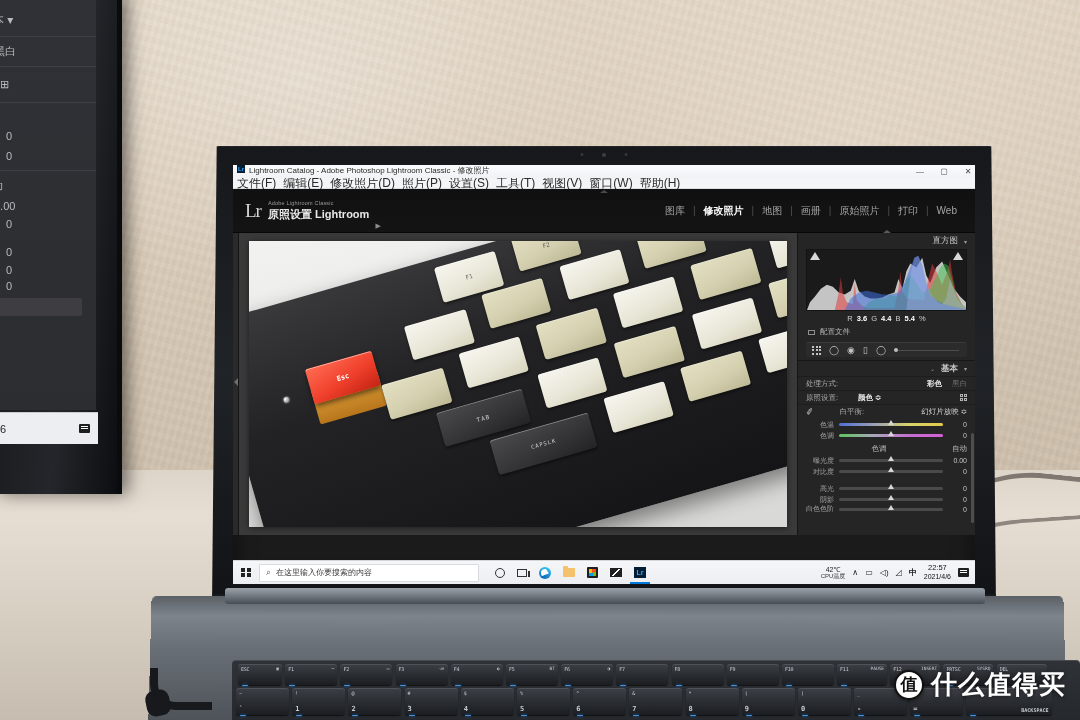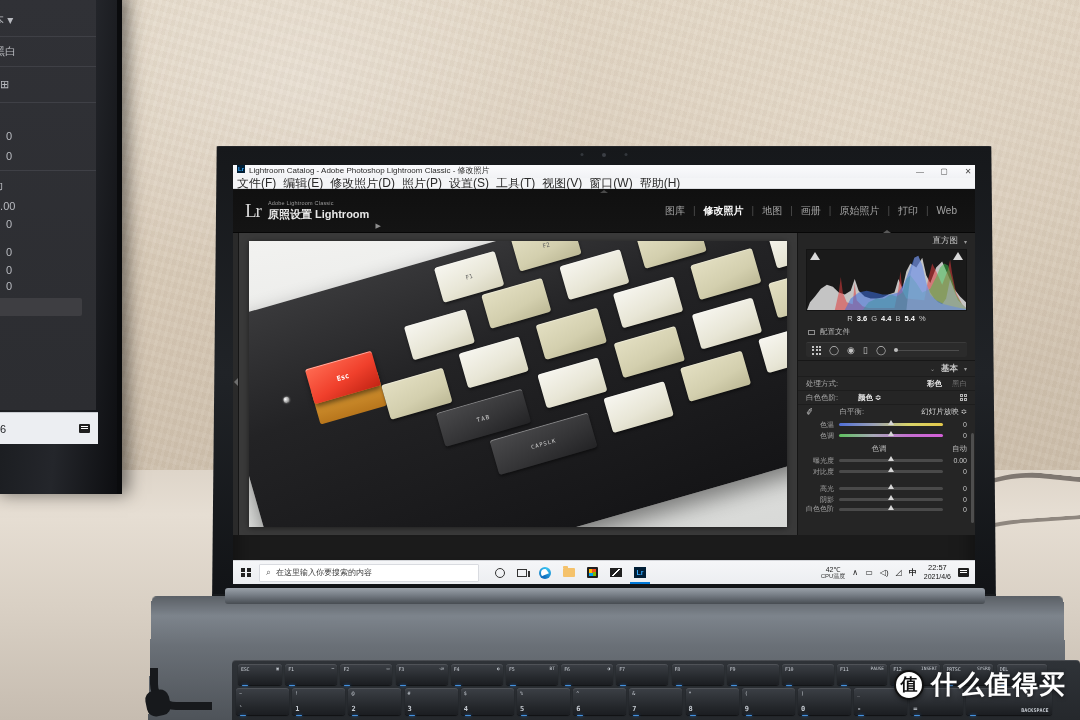--- a/index.html
+++ b/index.html
@@ -552,21 +552,21 @@
             <span class="rp-caret">▾</span>
           </div>
 
           <div class="bp-row">
             <span class="lbl">处理方式:</span>
             <span class="val v-on" style="margin-right:10px;">彩色</span>
             <span class="v-off">黑白</span>
           </div>
 
           <div class="bp-row">
-            <span class="lbl">白色色阶:</span>
+            <span class="lbl">原照设置:</span>
             <span class="v-on">颜色 ≎</span>
             <span class="grid-ico">
                 <i></i>
                 <i></i>
                 <i></i>
                 <i></i>
               </span>
           </div>
 
           <div class="wb-row">

